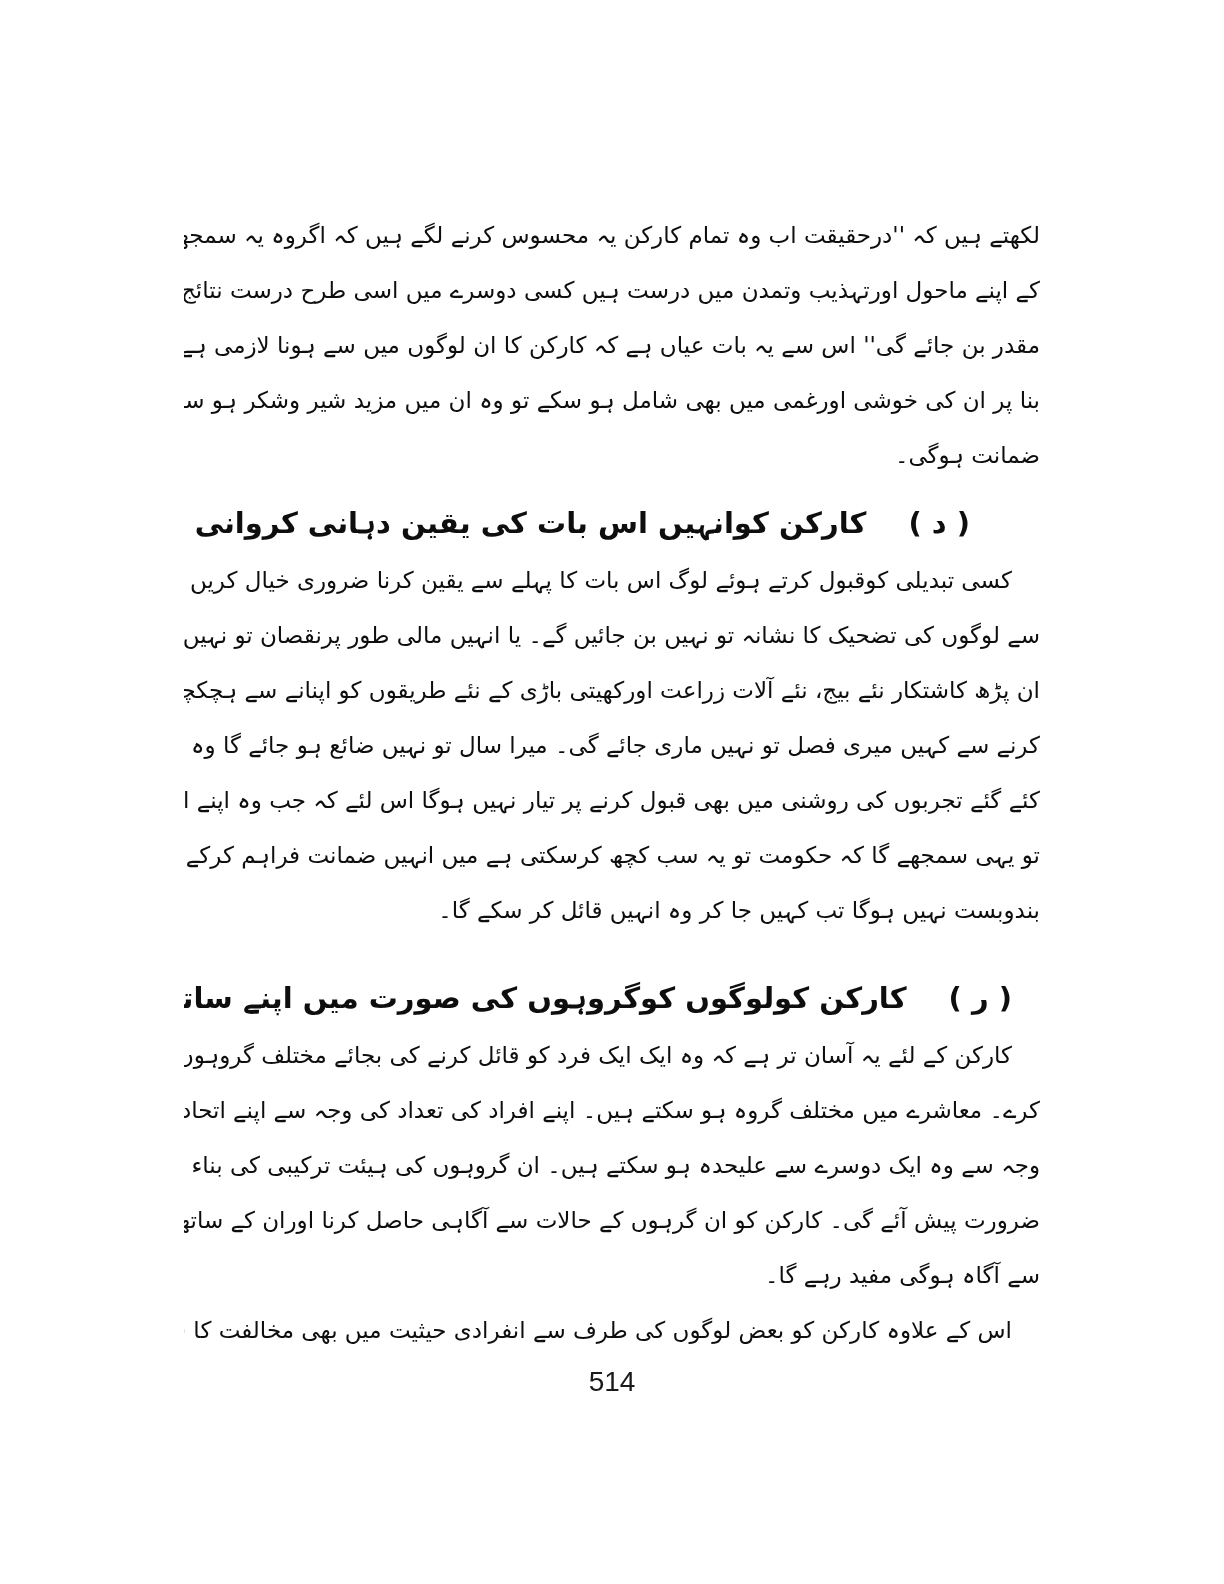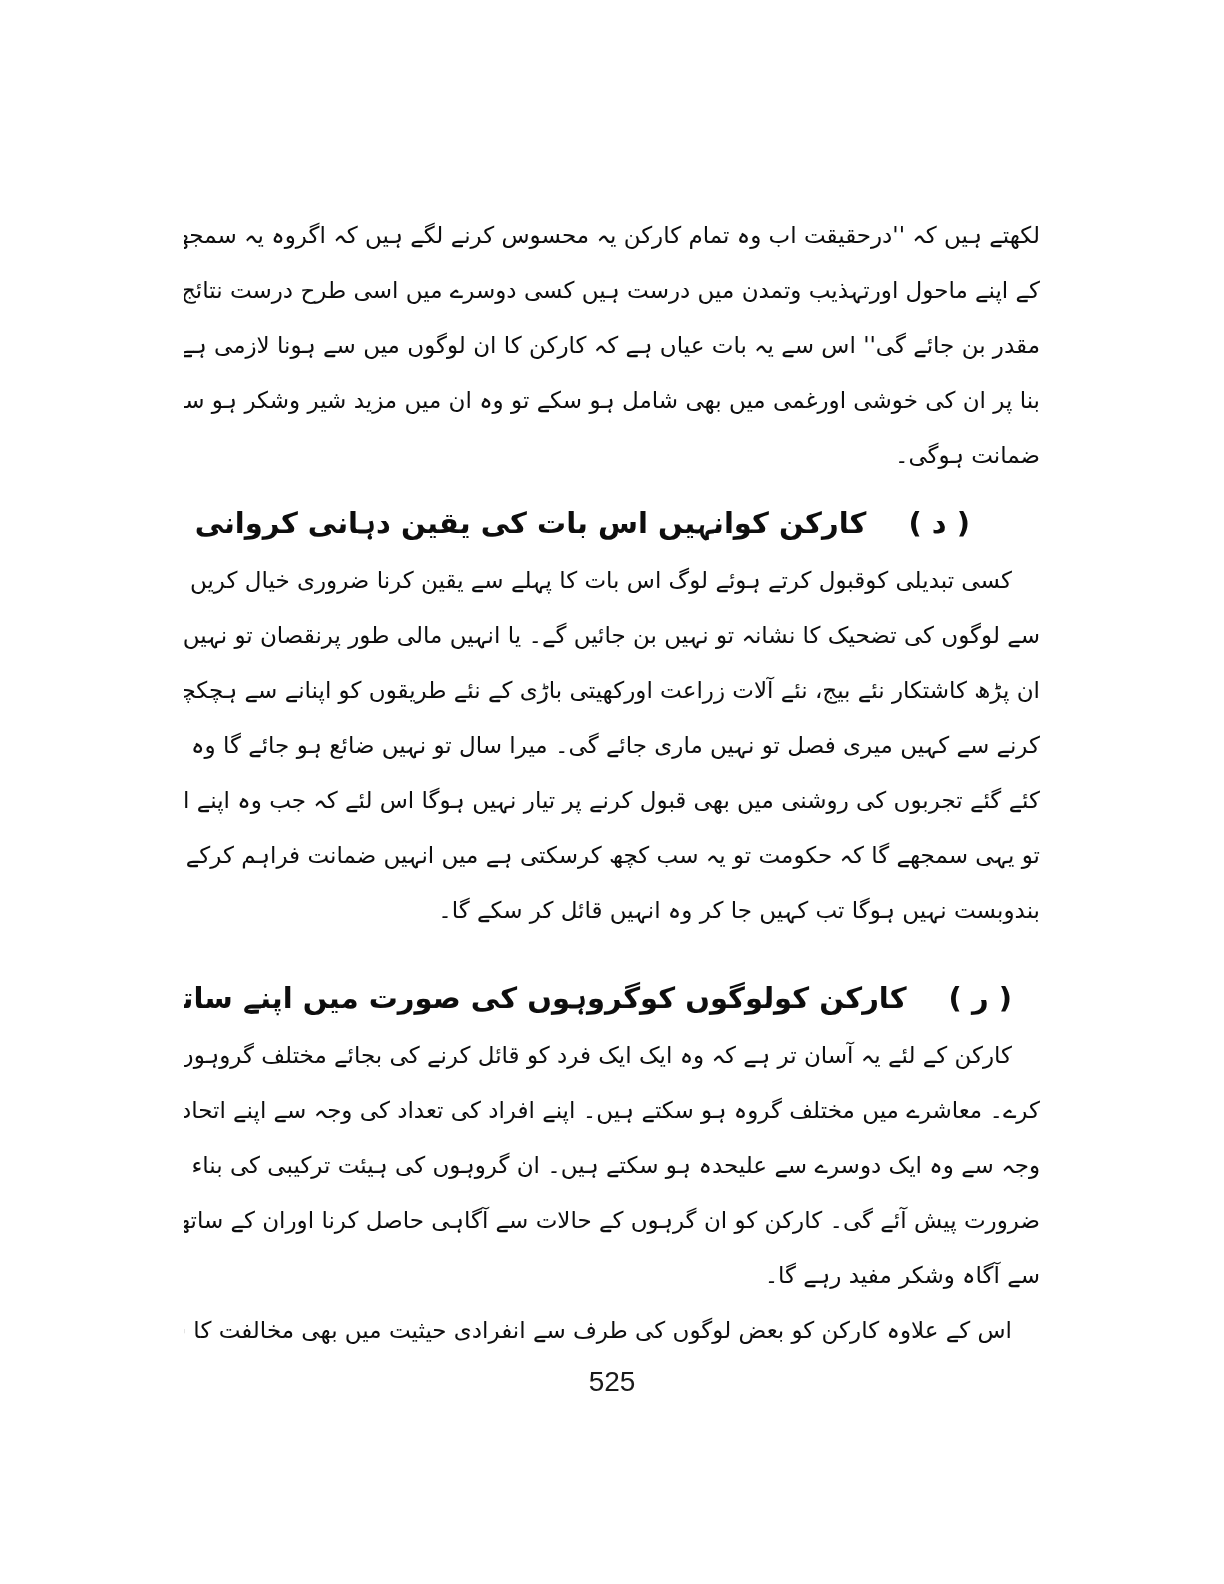--- a/index.html
+++ b/index.html
@@ -99,23 +99,23 @@
     <div class="heading ray">
       <span class="marker-real">( ر )</span>
       <span class="h-text">کارکن کولوگوں کوگروہوں کی صورت میں اپنے ساتھ لے کر چلنا چاہیئے</span>
     </div>
 
     <div class="para">
       <div class="body-line indent">کارکن کے لئے یہ آسان تر ہے کہ وہ ایک ایک فرد کو قائل کرنے کی بجائے مختلف گروہوں کو قائل کرنے کی کوشش</div>
       <div class="body-line">کرے۔ معاشرے میں مختلف گروہ ہو سکتے ہیں۔ اپنے افراد کی تعداد کی وجہ سے اپنے اتحاد کی وجہ سے اپنے مقاصد مسائل کی</div>
       <div class="body-line">وجہ سے وہ ایک دوسرے سے علیحدہ ہو سکتے ہیں۔ ان گروہوں کی ہیئت ترکیبی کی بناء پر ان سے الگ الگ معاملات کرنے کی</div>
       <div class="body-line">ضرورت پیش آئے گی۔ کارکن کو ان گرہوں کے حالات سے آگاہی حاصل کرنا اوران کے ساتھ معاملات کرنے کے طریقوں</div>
-      <div class="body-line end">سے آگاہ وشکر مفید رہے گا۔</div>
+      <div class="body-line end">سے آگاہ ہوگی مفید رہے گا۔</div>
     </div>
 
     <div class="para">
       <div class="body-line indent">اس کے علاوہ کارکن کو بعض لوگوں کی طرف سے انفرادی حیثیت میں بھی مخالفت کا سامنا ہوگا۔ مثلاً بعض فرسودہ رسمیں</div>
     </div>
 
   </div>
 
-  <div class="page-number">525</div>
+  <div class="page-number">514</div>
 </div>
 
 </body></html>

